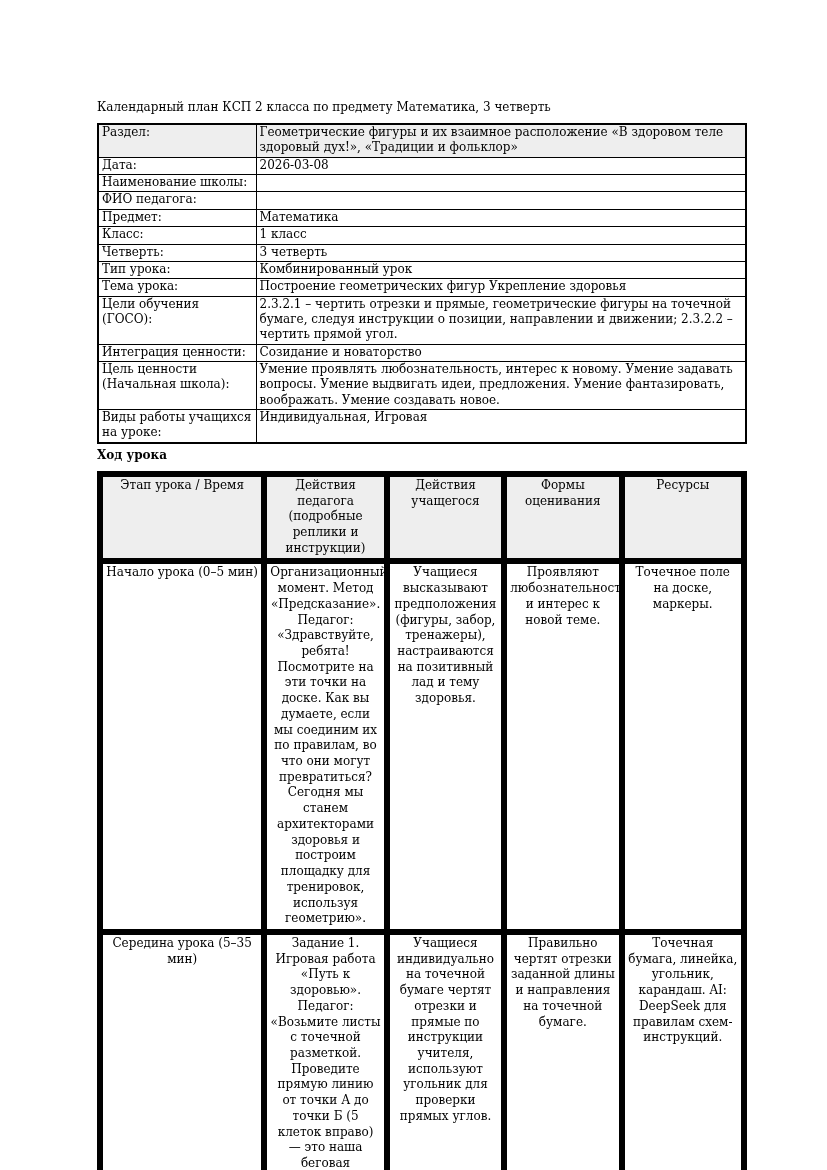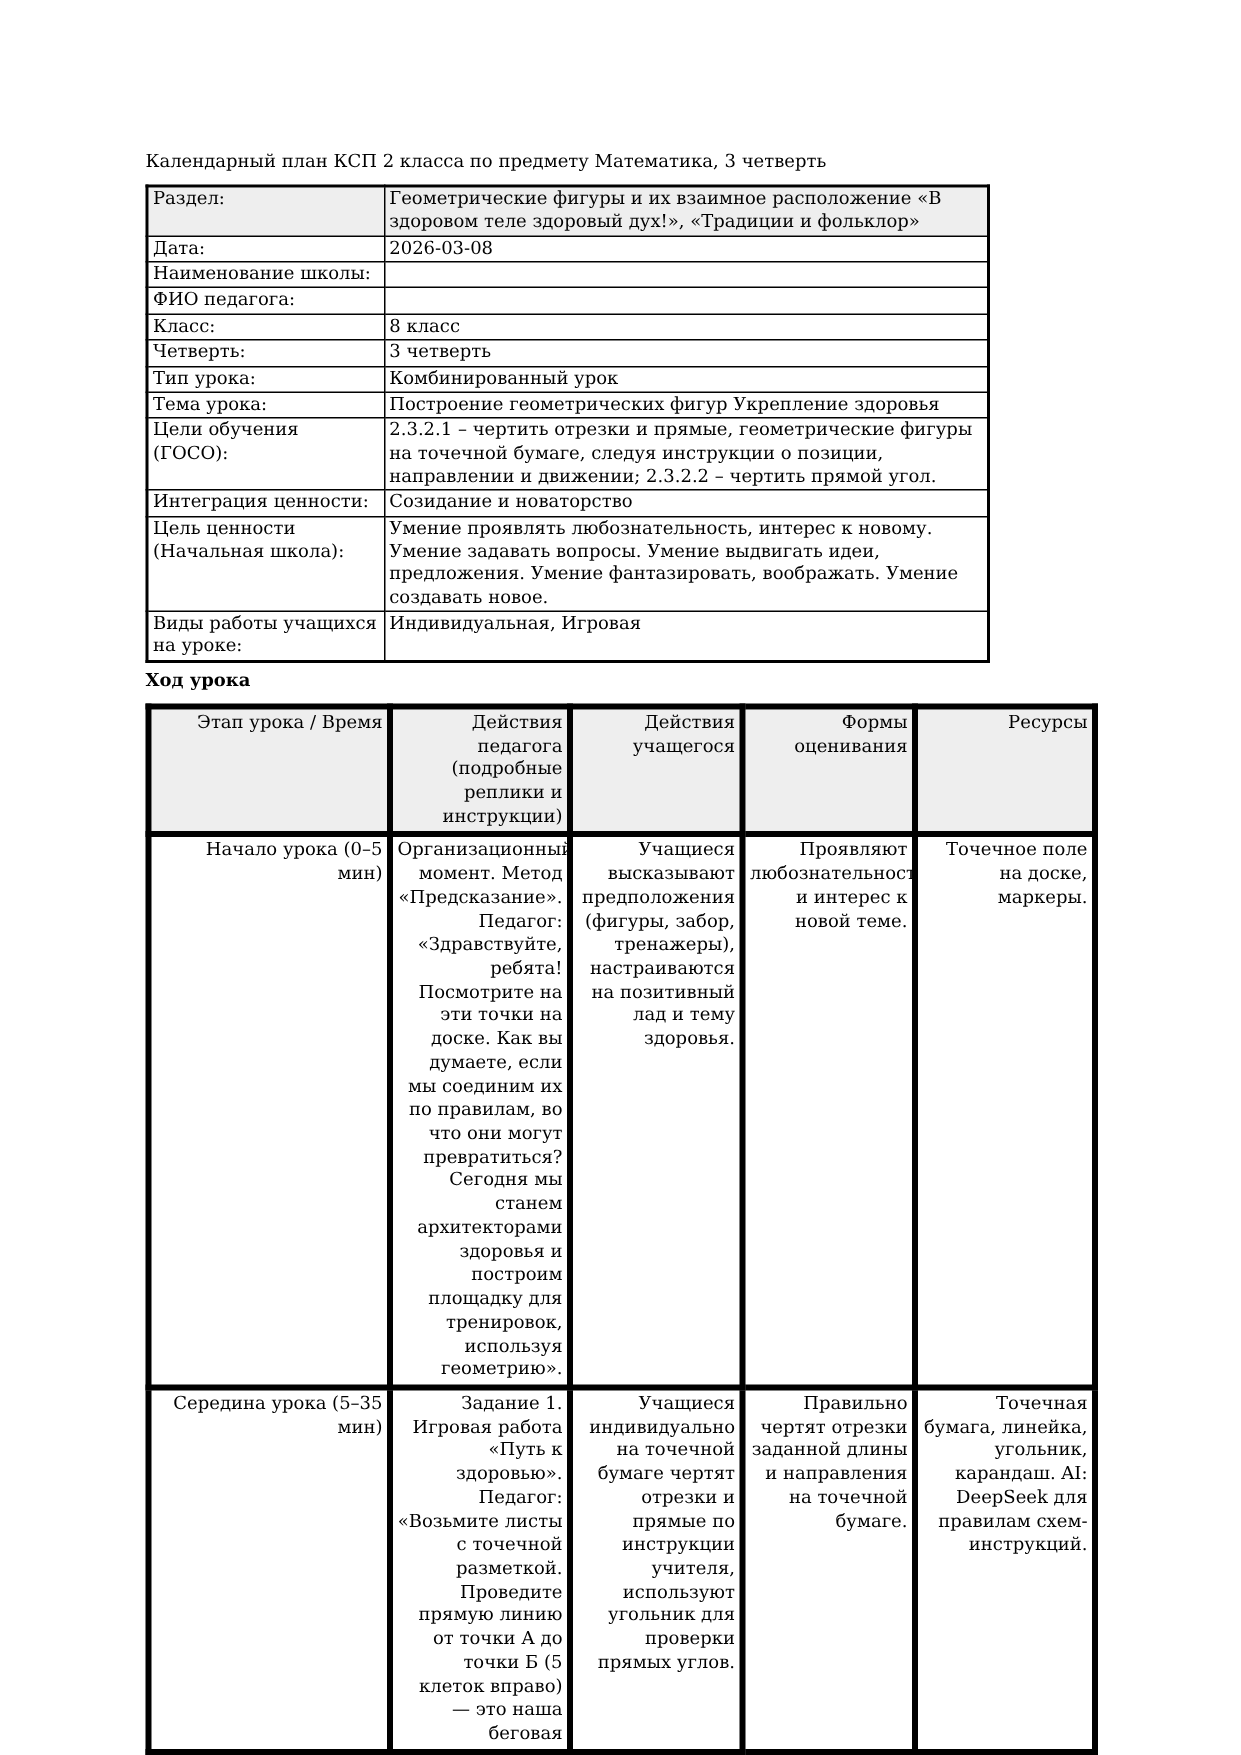--- a/index.html
+++ b/index.html
@@ -22,21 +22,21 @@
     width: 631px;
   }
   .doc-title {
     font-size: 12px;
     line-height: 1.25;
     margin: 0 0 8px 0;
     white-space: nowrap;
   }
   table {
     border-collapse: collapse;
-    width: 563px;
+    width: 650px;
     table-layout: fixed;
   }
   table.info-table { border: 2px solid #000; }
   .info-table td {
     border: 1px solid #000;
     vertical-align: top;
     padding: 0 3px 1px 3px;
     font-size: 12px;
     line-height: 1.28;
     overflow: hidden;
@@ -44,23 +44,23 @@
   .info-table col.c1 { width: 158px; }
   .info-table tr.shaded td { background: #eeeeee; }
   .section-heading {
     font-size: 12px;
     line-height: 1.25;
     margin: 4px 0 8px 0;
     font-weight: bold;
   }
   table.lesson-table { border: 2px solid #000; }
   .lesson-table th, .lesson-table td {
-    border: 4px solid #000000;
+    border: 6px solid #000000;
     vertical-align: top;
-    text-align: right;
+    text-align: center;
     font-weight: normal;
     padding: 1px 3px 2px 3px;
     font-size: 12px;
     line-height: 1.31;
     overflow: hidden;
   }
   .lesson-table thead th { background: #eeeeee; }
   .lesson-table col.lc1 { width: 161px; }
   .lesson-table col.lc2 { width: 120px; }
   .lesson-table col.lc3 { width: 115px; }
@@ -91,22 +91,26 @@
         </tr>
         <tr>
           <td>Наименование школы:</td>
           <td></td>
         </tr>
         <tr>
           <td>ФИО педагога:</td>
           <td></td>
         </tr>
         <tr>
+          <td>Предмет:</td>
+          <td>Математика</td>
+        </tr>
+        <tr>
           <td>Класс:</td>
-          <td>8 класс</td>
+          <td>1 класс</td>
         </tr>
         <tr>
           <td>Четверть:</td>
           <td>3 четверть</td>
         </tr>
         <tr>
           <td>Тип урока:</td>
           <td>Комбинированный урок</td>
         </tr>
         <tr>

